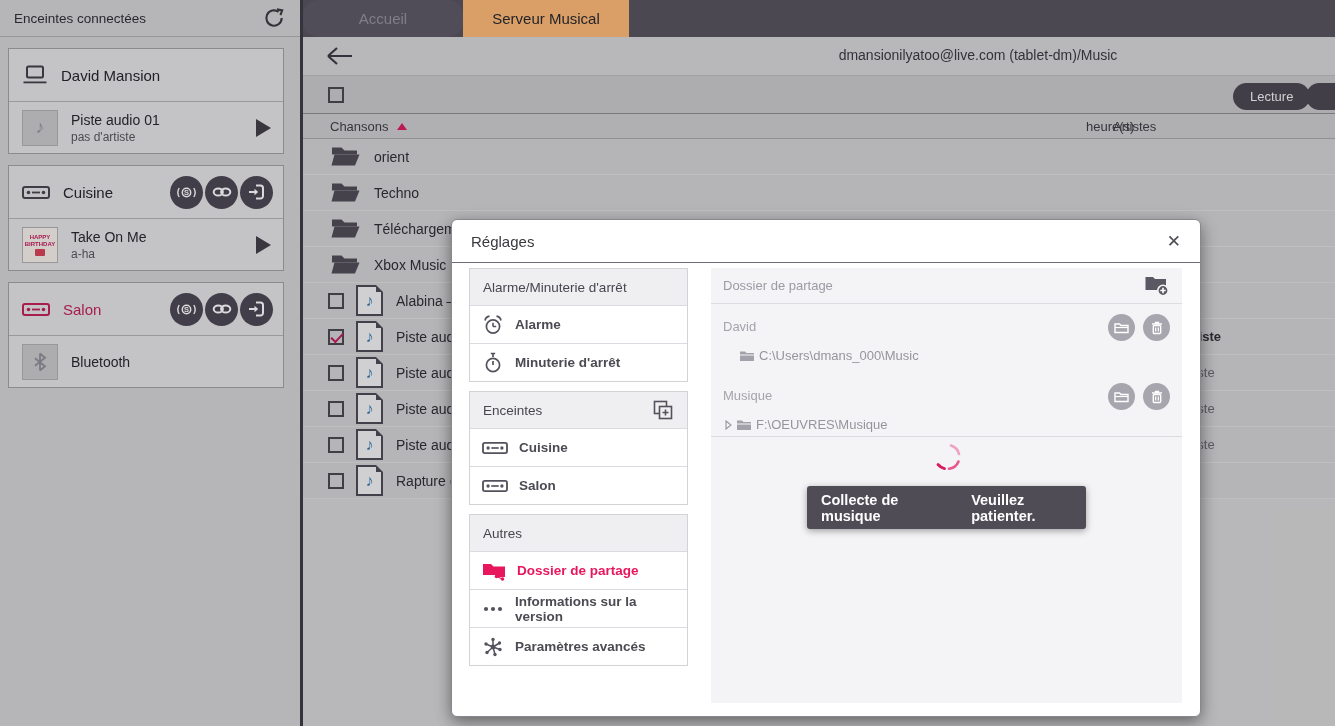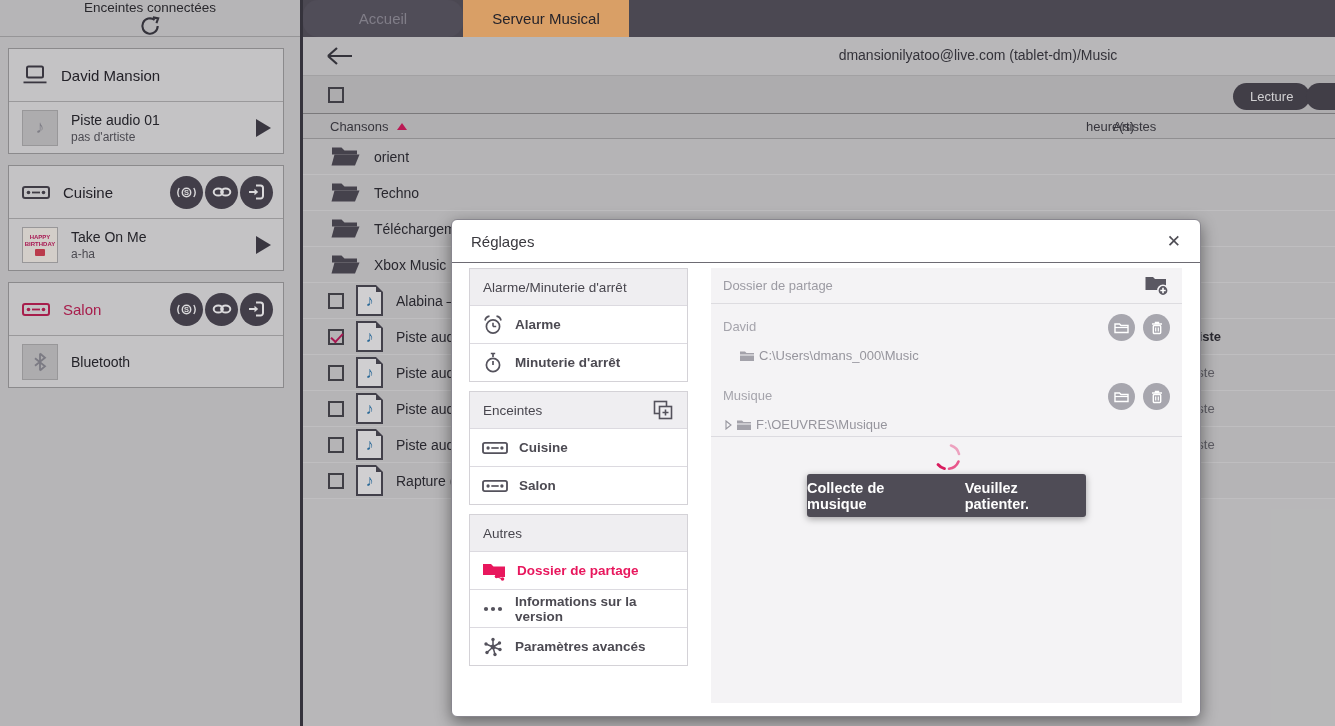--- a/index.html
+++ b/index.html
@@ -1,21 +1,21 @@
 <!DOCTYPE html>
 <html><head>
 <meta charset="utf-8">
 <style>
   * { box-sizing: border-box; margin: 0; padding: 0; }
   html,body { width:1335px; height:726px; overflow:hidden; }
   body { font-family:"Liberation Sans", sans-serif; background:#d6d6d6; position:relative; }
 
   
   .sidebar { position:absolute; left:0; top:0; width:300px; height:726px; background:#d3d3d3; }
-  .sb-head { height:37px; display:flex; align-items:center; padding:0 14px; border-bottom:1px solid #aeaeae;flex-direction:column; }
+  .sb-head { height:37px; display:flex; align-items:center; padding:0 14px; border-bottom:1px solid #aeaeae; }
   .sb-title { flex:1; font-size:13.5px; color:#2d2d30; }
   .card { margin:11px 16px 6px 8px; border:1px solid #a0a0a0; background:#e4e4e4; }
   .dev-row { height:52px; display:flex; align-items:center; padding:0 10px 0 13px; gap:13px; }
   .dev-name { font-size:15px; color:#25242a; }
   .dev-name.accent { color:#c22055; }
   .circgrp { margin-left:auto; display:flex; gap:2px; }
   .circ { width:33px; height:33px; border-radius:50%; background:#4a4751; display:flex; align-items:center; justify-content:center; }
   .trk-row { height:52px; display:flex; align-items:center; padding:0 12px 0 13px; gap:13px; border-top:1px solid #b2b2b2; }
   .thumb { width:36px; height:36px; background:#c9c9c9; border:1px solid #b0b0b0; display:flex; align-items:center; justify-content:center; flex:none; }
   .thumb .note { font-size:18px; color:#92929a; }
@@ -76,21 +76,21 @@
   .p-h { height:36px; border-bottom:1px solid #dddce0; display:flex; align-items:center; padding:0 12px; font-size:13px; color:#9c9ba3; }
   .p-h .hicon { margin-left:auto; }
   .entry { position:relative; padding:13px 12px 0 12px; height:69px; }
   .entry.bordered { border-bottom:1px solid #dcdbe0; height:64px; }
   .e-name { font-size:13px; color:#a5a4ac; }
   .e-circles { position:absolute; right:12px; top:10px; display:flex; gap:8px; }
   .circ-btn { width:27px; height:27px; border-radius:50%; background:#a7a6ae; display:flex; align-items:center; justify-content:center; }
   .e-path { margin-top:13px; padding-left:16px; display:flex; align-items:center; gap:4px; font-size:13px; color:#96959d; }
   .e-path .caret { margin-left:-14px; }
   .spinner { display:block; margin:3px auto 0; }
-  .toast { margin:0 auto 0; width:279px; height:43px; background:#4f4c56; border-radius:3px; display:flex; align-items:center; justify-content:center; gap:17px; color:#fdfdfd; font-weight:bold; font-size:14.5px; box-shadow:0 2px 7px rgba(0,0,0,0.35); }
+  .toast { margin:12px auto 0; width:279px; height:43px; background:#4f4c56; border-radius:3px; display:flex; align-items:center; justify-content:center; gap:17px; color:#fdfdfd; font-weight:bold; font-size:14.5px; box-shadow:0 2px 7px rgba(0,0,0,0.35);padding-left:14px; }
   svg { display:block; }
 </style>
 </head>
 <body>
 
 <aside class="sidebar">
   <div class="sb-head">
     <span class="sb-title">Enceintes connectées</span>
     <span>
       <svg width="23" height="23" viewBox="0 0 24 24">

